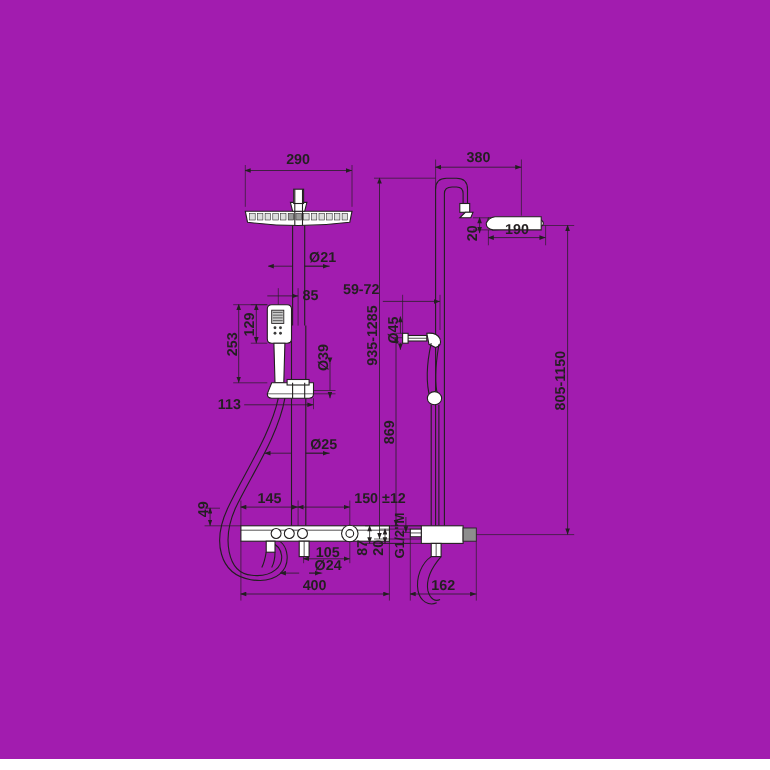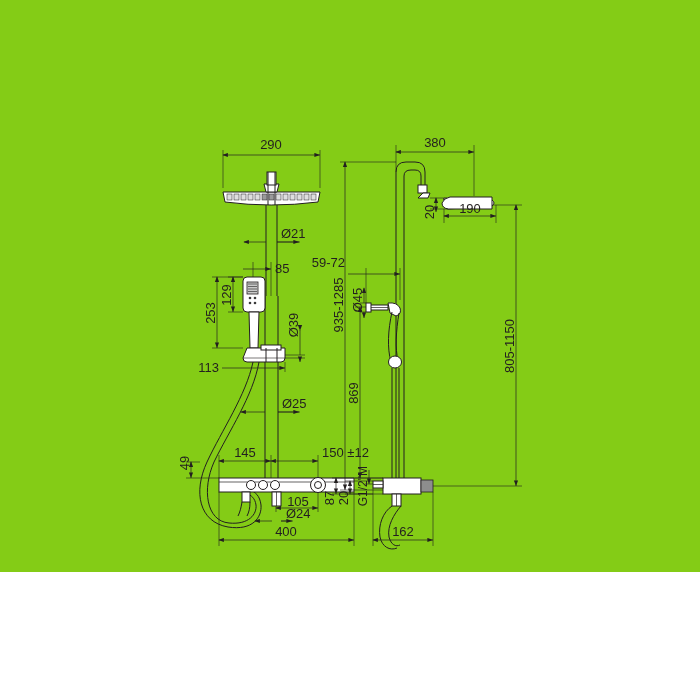--- a/index.html
+++ b/index.html
@@ -6,23 +6,24 @@
     margin: 0;
     padding: 0;
     background: #ffffff;
   }
   body {
     font-family: "Liberation Sans", sans-serif;
   }
   #canvas-wrap {
     position: relative;
     width: 700px;
-    height: 572px;
-    background: #84cc16;
+    height: 690px;
+    background: #a21caf;
     overflow: hidden;
+    font-weight: bold;
   }
   svg.drawing {
     position: absolute;
     left: 0;
     top: 0;
     width: 700px;
     height: 700px;
     display: block;
   }
   .ln {

